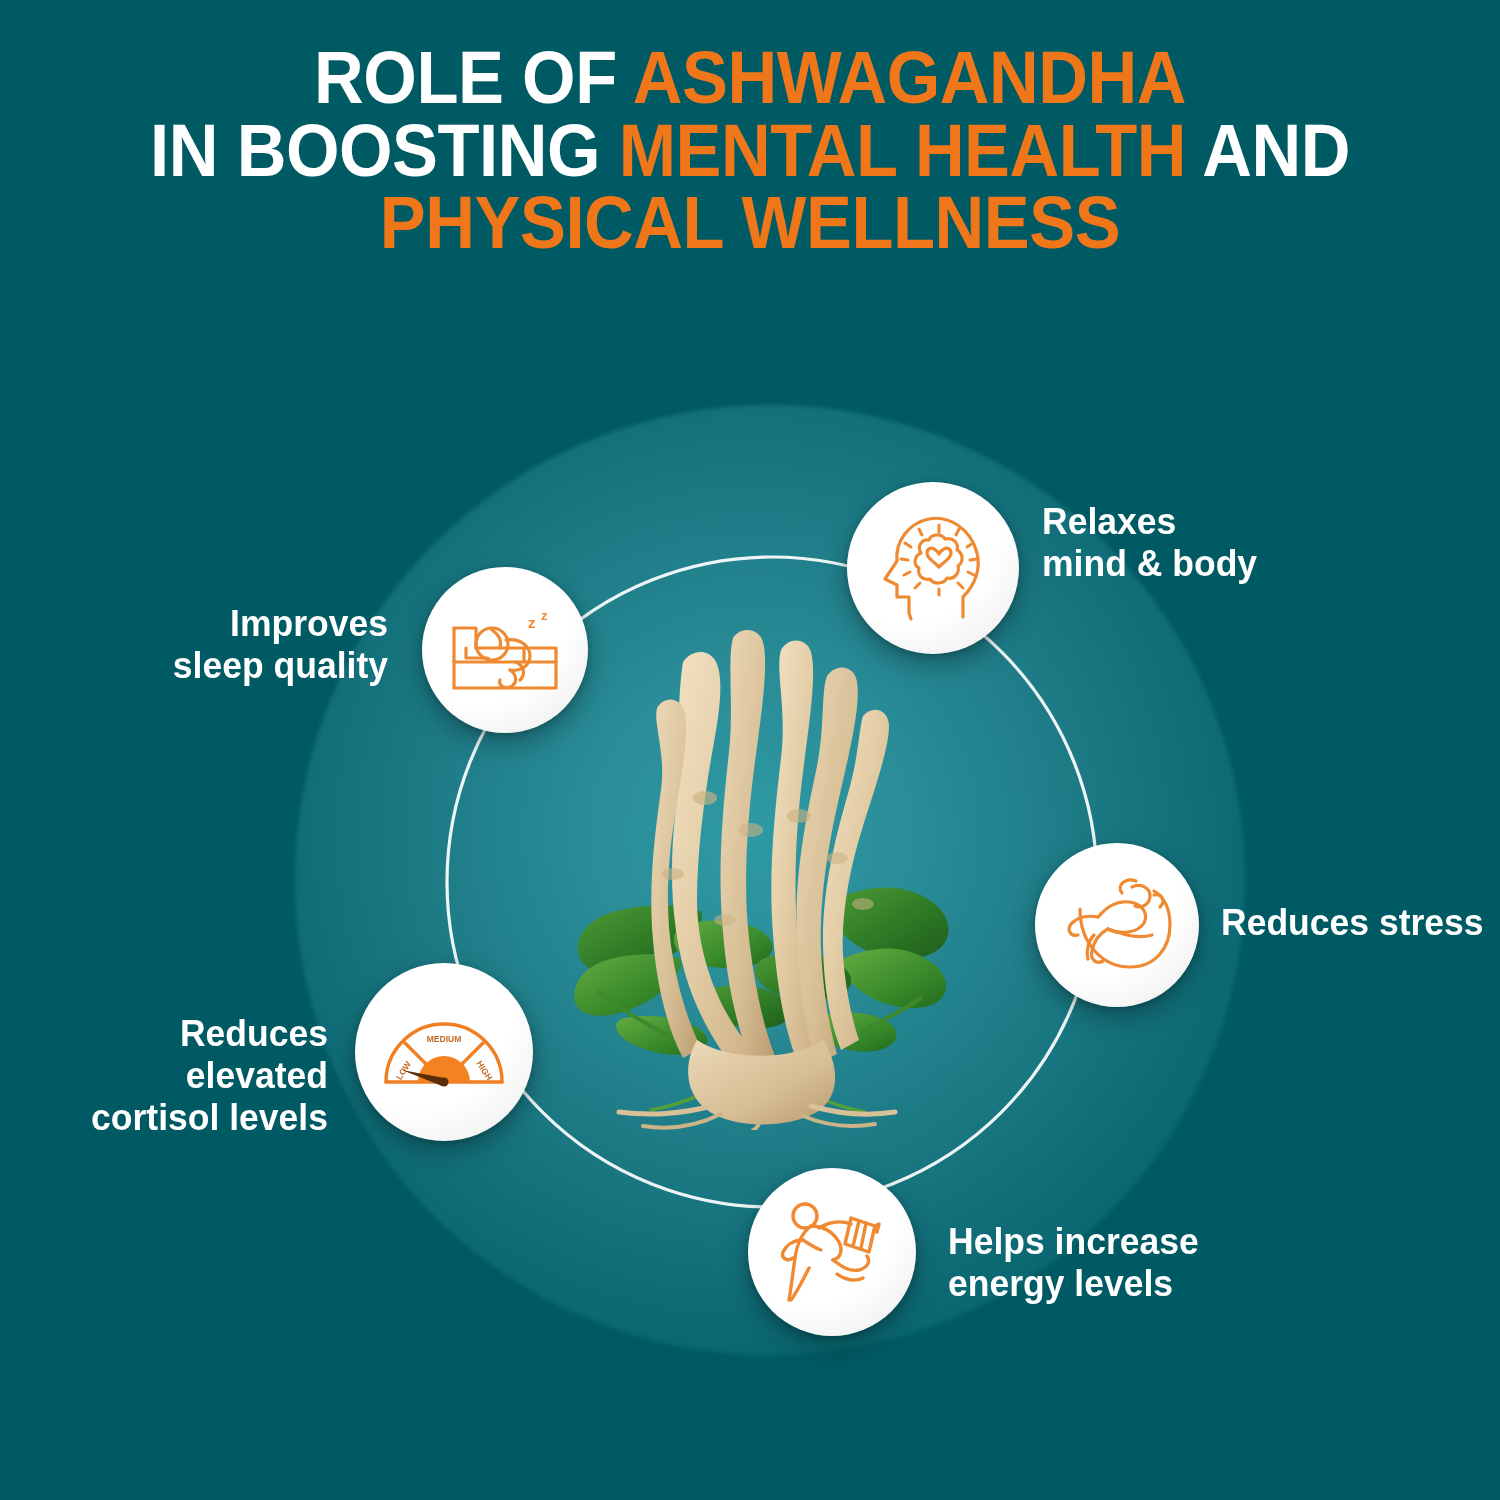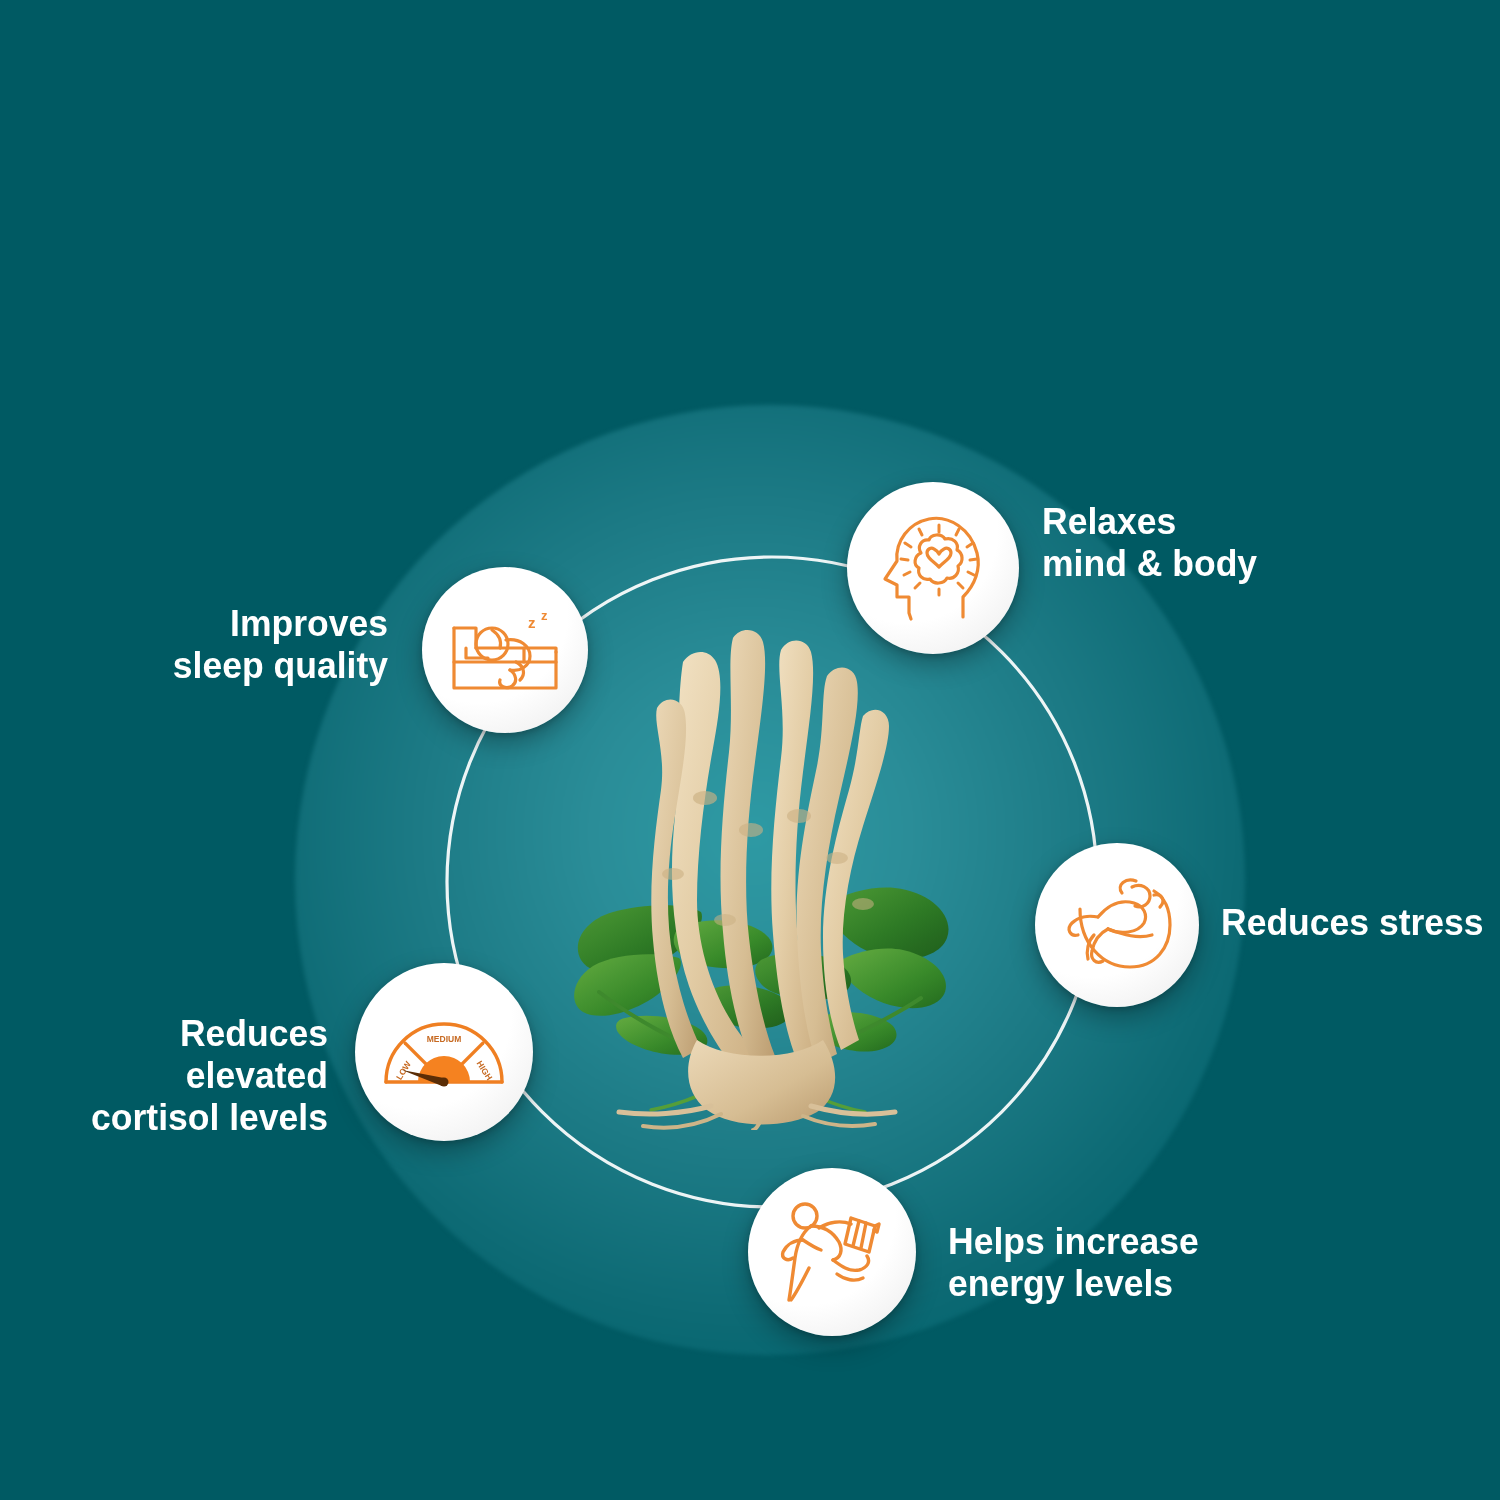--- a/index.html
+++ b/index.html
@@ -113,20 +113,25 @@
   #label-relax    { left: 1042px; top: 501px; width: 330px; transform-origin: left center; }
   #label-stress   { left: 1221px; top: 902px; width: 300px; transform-origin: left center; }
   #label-energy   { left: 948px; top: 1221px; width: 340px; transform-origin: left center; }
   #label-cortisol { left: 18px; top: 1013px; width: 310px; transform-origin: right center; }
 </style>
 </head>
 <body>
 
 <div id="poster">
 
+  <div class="title-block">
+    <span class="title-line"><span class="t-white">ROLE OF </span><span class="t-orange">ASHWAGANDHA</span></span>
+    <span class="title-line"><span class="t-white">IN BOOSTING </span><span class="t-orange">MENTAL HEALTH</span><span class="t-white"> AND</span></span>
+    <span class="title-line"><span class="t-orange">PHYSICAL WELLNESS</span></span>
+  </div>
 
   <div class="glow"></div>
 
   <svg class="ring-svg" viewBox="0 0 1500 1500">
     <circle cx="772" cy="882" r="325" fill="none" stroke="#ffffff" stroke-width="3.2" opacity="0.92"></circle>
   </svg>
 
   <svg class="plant" viewBox="0 0 400 510">
     <defs>
       <linearGradient id="rootG" x1="0" y1="0" x2="1" y2="1">

